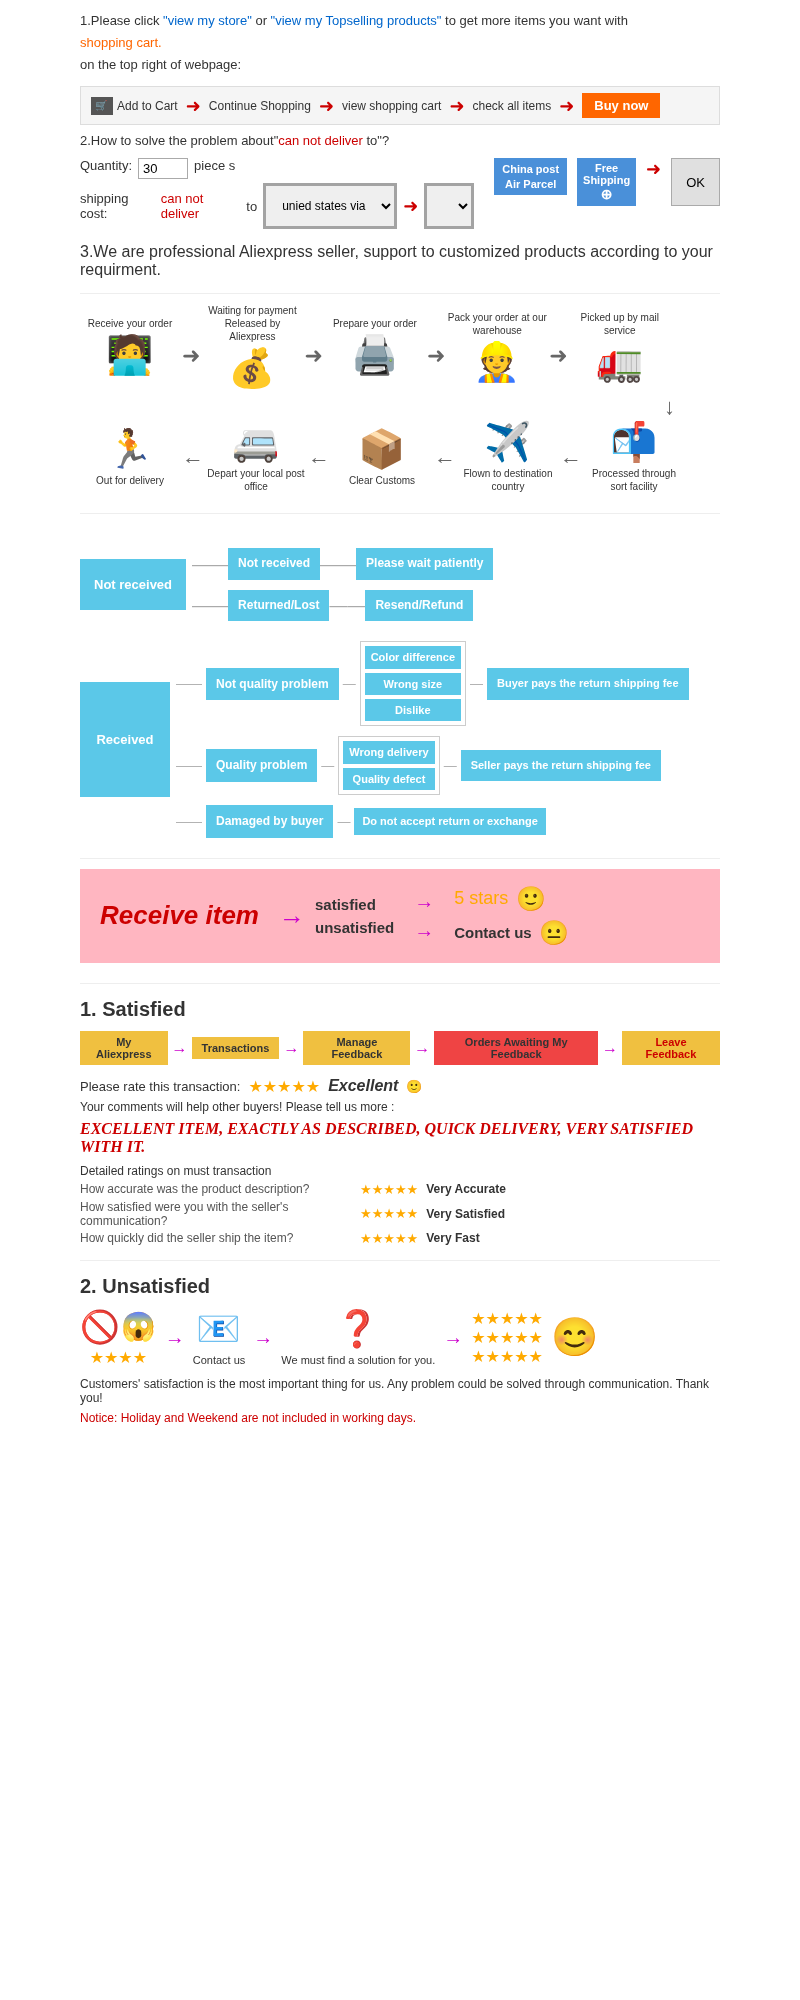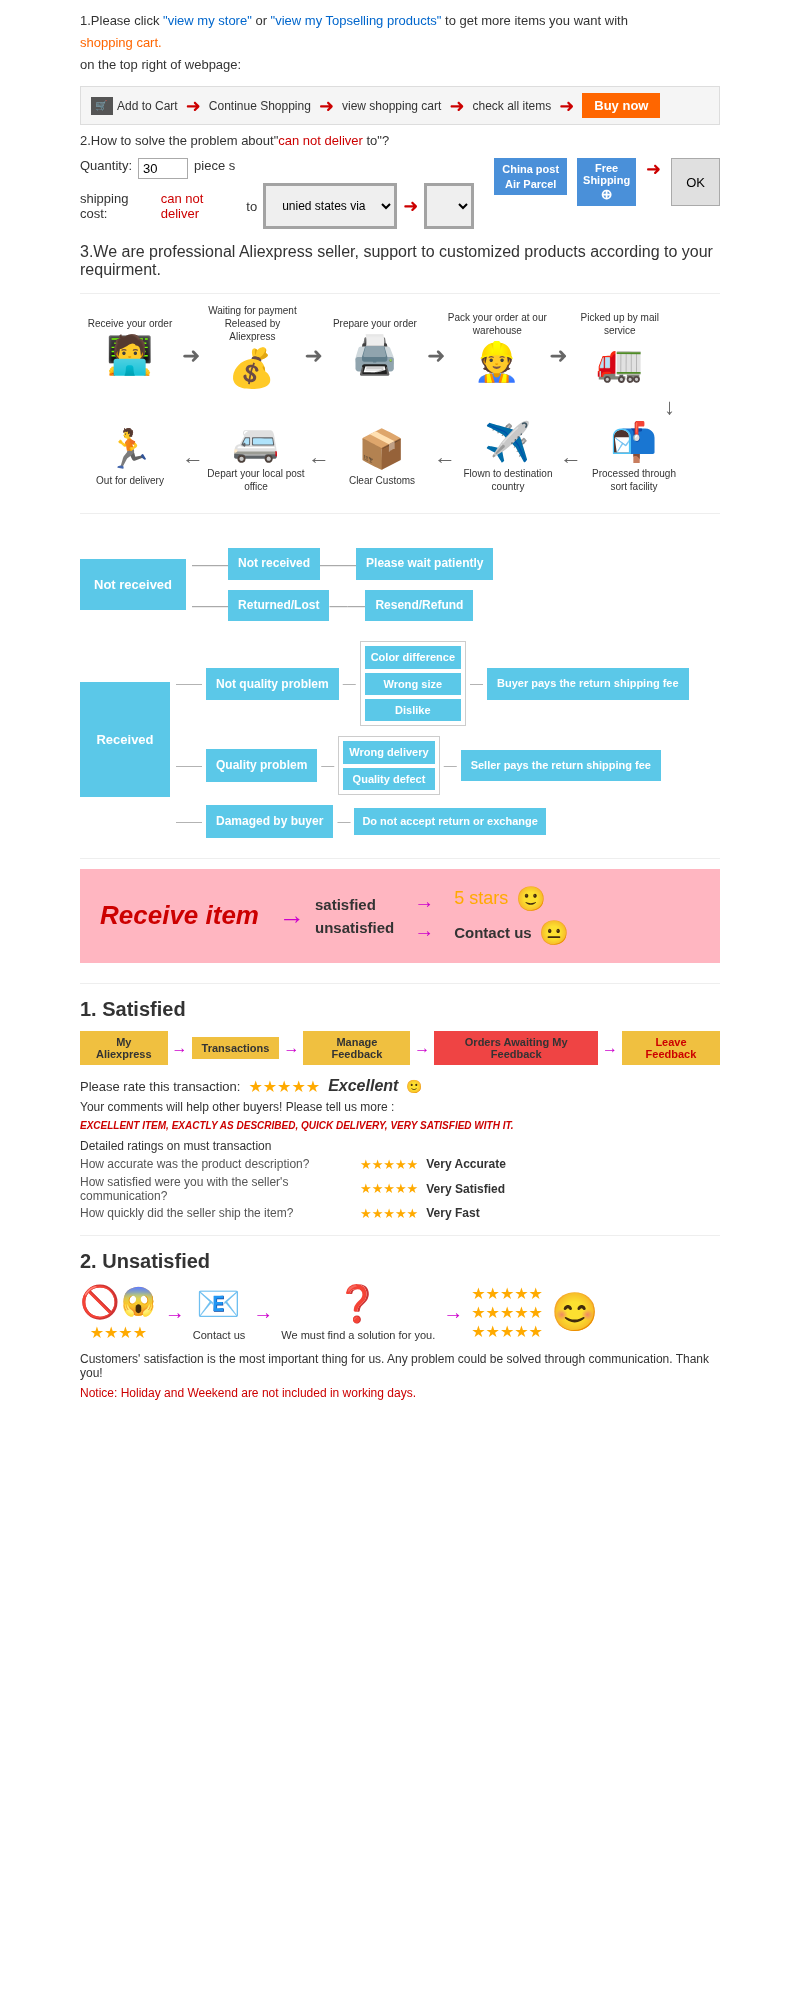--- a/index.html
+++ b/index.html
@@ -237,22 +237,23 @@
       font-style: italic;
       font-weight: bold;
       font-size: 16px;
       color: #333;
     }
 
     .excellent-quote {
       color: #cc0000;
       font-style: italic;
       font-weight: bold;
-      font-size: 10px;
+      font-size: 16px;
       margin: 6px 0;
+      font-family: Liberation Serif, serif;
     }
 
     .ratings-table { margin: 8px 0; font-size: 12px; }
     .ratings-row {
       display: flex;
       align-items: center;
       margin-bottom: 3px;
     }
     .ratings-label { width: 280px; color: #555; font-size: 12px; }
     .ratings-stars { color: #ffaa00; font-size: 13px; margin-right: 8px; }

